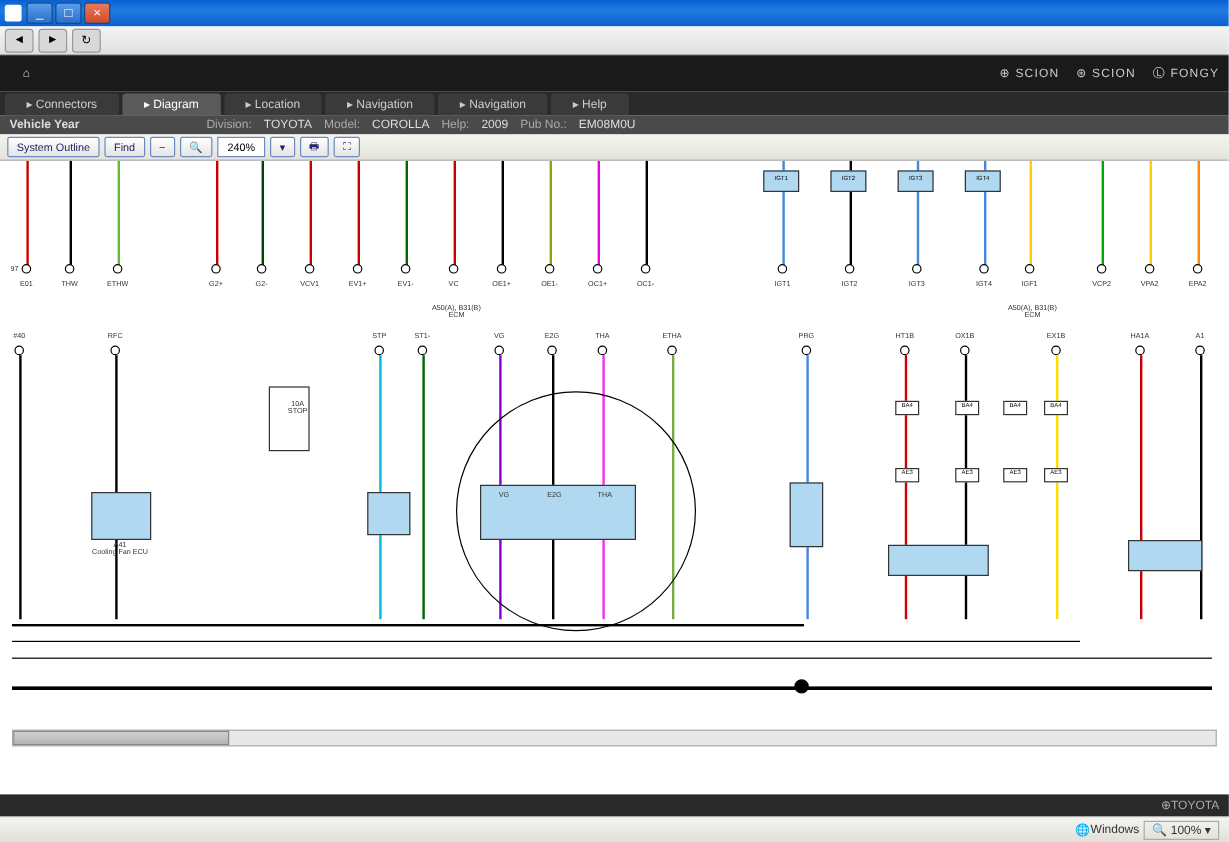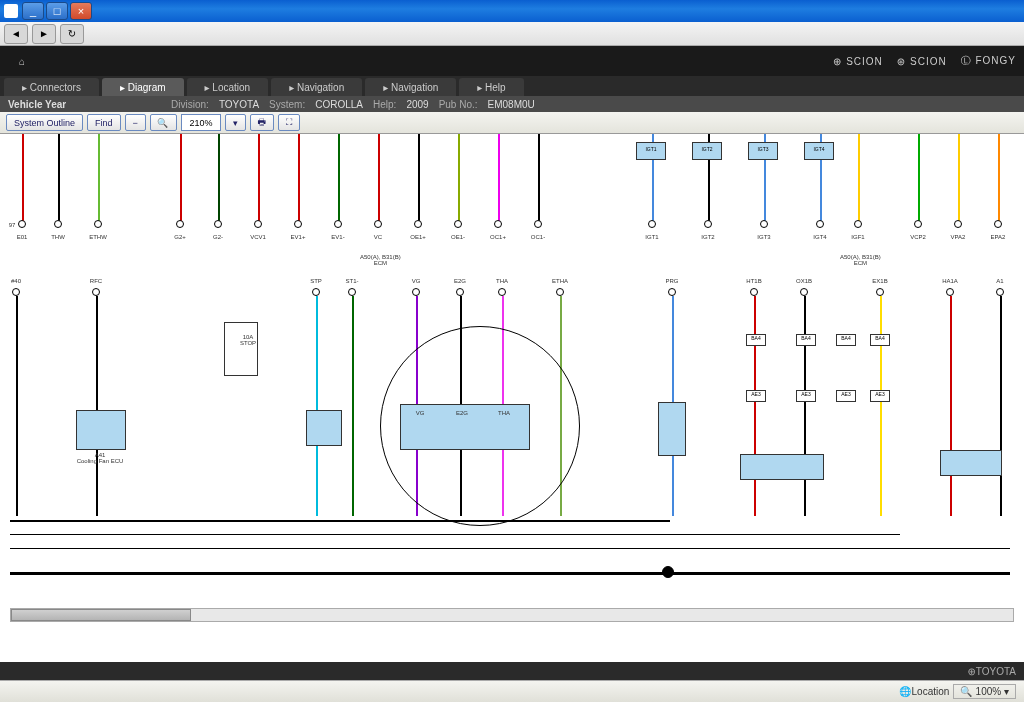--- a/index.html
+++ b/index.html
@@ -74,34 +74,34 @@
     <div class="ttab">▸ Navigation</div>
     <div class="ttab">▸ Navigation</div>
     <div class="ttab">▸ Help</div>
   </div>
 
 <div class="infobar">
   <b>Vehicle Year</b>
   <div class="spacer" style="flex:.15"></div>
   <span class="ilabel">Division:</span>
     <span>TOYOTA</span>
-  <span class="ilabel">System:</span>
+  <span class="ilabel">Model:</span>
     <span>COROLLA</span>
   <span class="ilabel">Help:</span>
     <span>2009</span>
   <span class="ilabel">Pub No.:</span>
     <span>EM08M0U</span>
 </div>
 
 <div class="toolbar">
   <div class="toolbtn">System Outline</div>
   <div class="toolbtn">Find</div>
   <div class="toolbtn">−</div>
   <div class="toolbtn">🔍</div>
-  <div class="zoom">210%</div>
+  <div class="zoom">240%</div>
   <div class="toolbtn">▾</div>
   <div class="toolbtn">🖶</div>
   <div class="toolbtn">⛶</div>
 </div>
 
 <div class="diagram">
   <div id="wires-top">
       <div class="vline" style="left: 22px; top: 0px; height: 88px; background: rgb(204, 0, 0);"></div>
       <div style="position: absolute; left: 18px; top: 86px; width: 8px; height: 8px; border: 1px solid rgb(0, 0, 0); border-radius: 50%; background: rgb(255, 255, 255);"></div>
       <div class="pin" style="left: 12px; top: 88px;">97</div>
@@ -283,15 +283,15 @@
   </div>
 </div>
 
 <div class="statusbar">
   <span>⊕TOYOTA</span>
 </div>
 
 <div class="iestatus">
   <div class="spacer"></div>
   <span>🌐</span>
-  <span>Location</span>
+  <span>Windows</span>
   <span class="zs">🔍 <span>100%</span> ▾</span>
 </div>
 
 </body></html>

